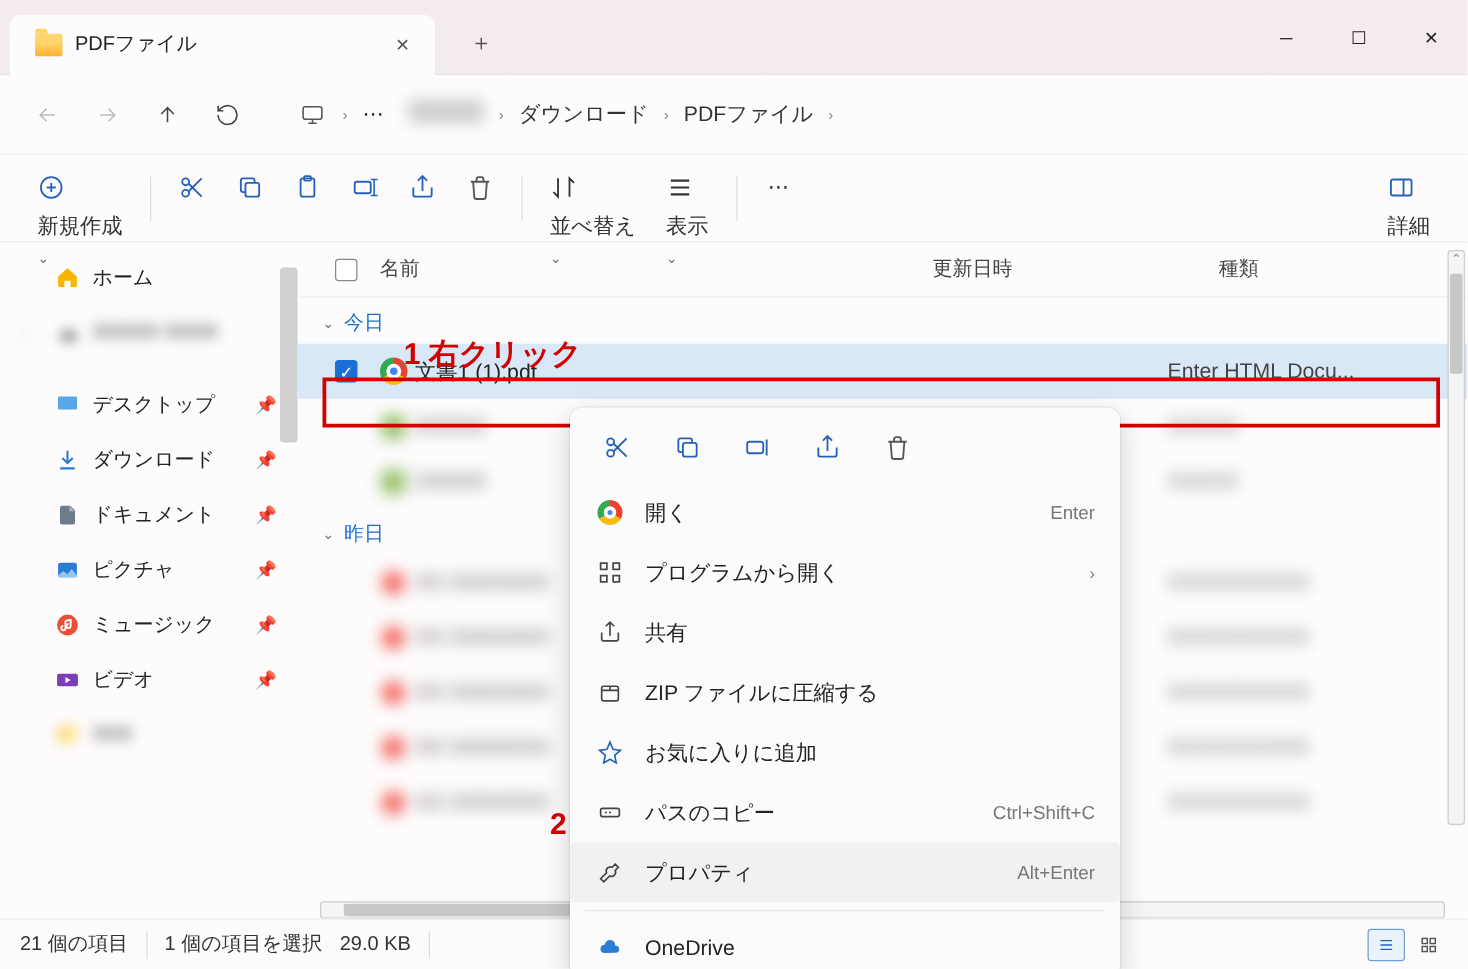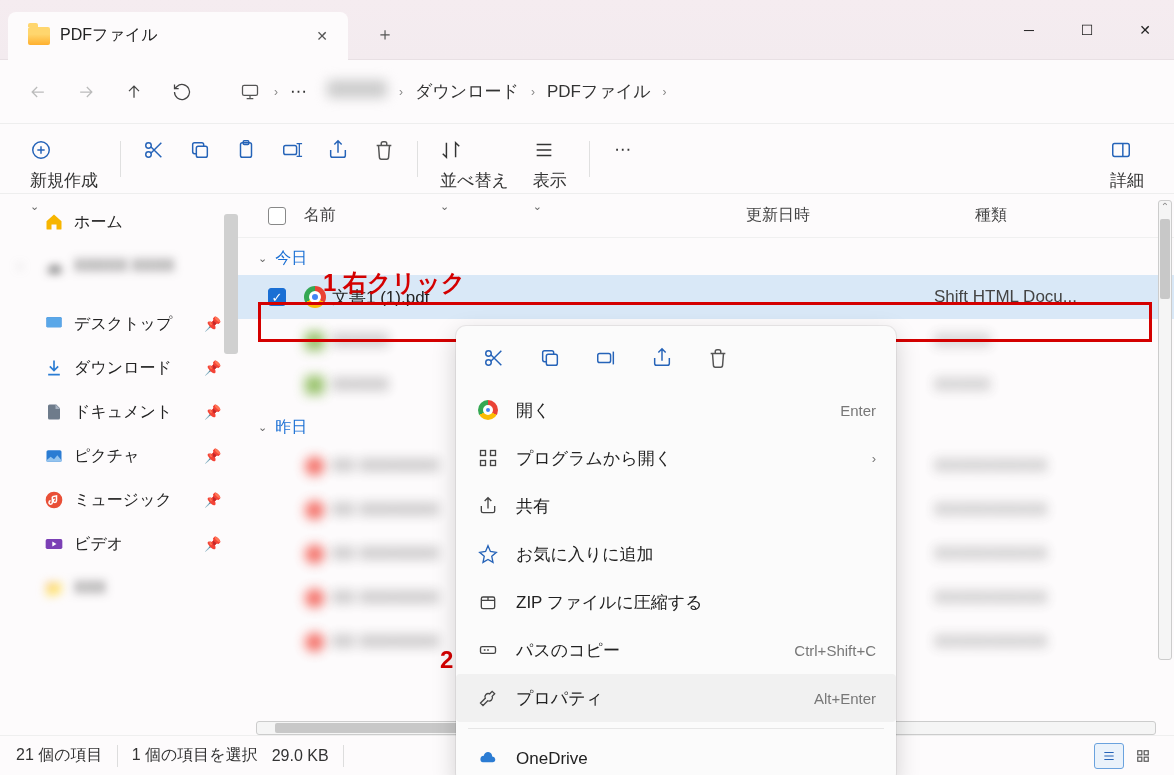--- a/index.html
+++ b/index.html
@@ -360,21 +360,21 @@
 
     <div class="row selected">
       <span class="rcheck">
           <span class="checkbox checked">✓</span>
         </span>
       <span class="ricon">
           <span class="chrome-icon"></span>
         </span>
       <span class="rname">文書1 (1).pdf</span>
       <span class="rdate"></span>
-      <span class="rtype">Shift HTML Docu...</span>
+      <span class="rtype">Enter HTML Docu...</span>
     </div>
 
     <div class="row blurred">
         <span class="rcheck"></span>
         <span class="ricon">🟩</span>
         <span class="rname">XXXXX</span>
         <span class="rdate"></span>
         <span class="rtype">XXXXX</span>
       </div>
     <div class="row blurred">
@@ -511,34 +511,34 @@
     <span class="cicon2">
         <svg width="20" height="20" viewBox="0 0 24 24" fill="none" stroke="#444" stroke-width="1.6">
           <path d="M4 12v6a2 2 0 0 0 2 2h12a2 2 0 0 0 2-2v-6"></path>
           <path d="M16 6l-4-4-4 4M12 2v13"></path>
         </svg>
       </span>
     <span>共有</span>
   </div>
   <div class="ctx-item">
     <span class="cicon2">
-        <svg width="20" height="20" viewBox="0 0 24 24" fill="none" stroke="#2563b8" stroke-width="1.6">
-          <path d="M12 2l2.9 6.9L22 10l-5.5 4.8L18 22l-6-3.5L6 22l1.5-7.2L2 10l7.1-1.1z"></path>
-        </svg>
-      </span>
-    <span>お気に入りに追加</span>
-  </div>
-  <div class="ctx-item">
-    <span class="cicon2">
         <svg width="20" height="20" viewBox="0 0 24 24" fill="none" stroke="#444" stroke-width="1.6">
           <rect x="4" y="6" width="16" height="14" rx="2"></rect>
           <path d="M4 10h16M12 6v4"></path>
         </svg>
       </span>
     <span>ZIP ファイルに圧縮する</span>
+  </div>
+  <div class="ctx-item">
+    <span class="cicon2">
+        <svg width="20" height="20" viewBox="0 0 24 24" fill="none" stroke="#2563b8" stroke-width="1.6">
+          <path d="M12 2l2.9 6.9L22 10l-5.5 4.8L18 22l-6-3.5L6 22l1.5-7.2L2 10l7.1-1.1z"></path>
+        </svg>
+      </span>
+    <span>お気に入りに追加</span>
   </div>
   <div class="ctx-item">
     <span class="cicon2">
         <svg width="20" height="20" viewBox="0 0 24 24" fill="none" stroke="#444" stroke-width="1.6">
           <rect x="3" y="8" width="18" height="8" rx="2"></rect>
           <path d="M7 12h2M11 12h2"></path>
         </svg>
       </span>
     <span>パスのコピー</span>
     <span class="shortcut">Ctrl+Shift+C</span>

